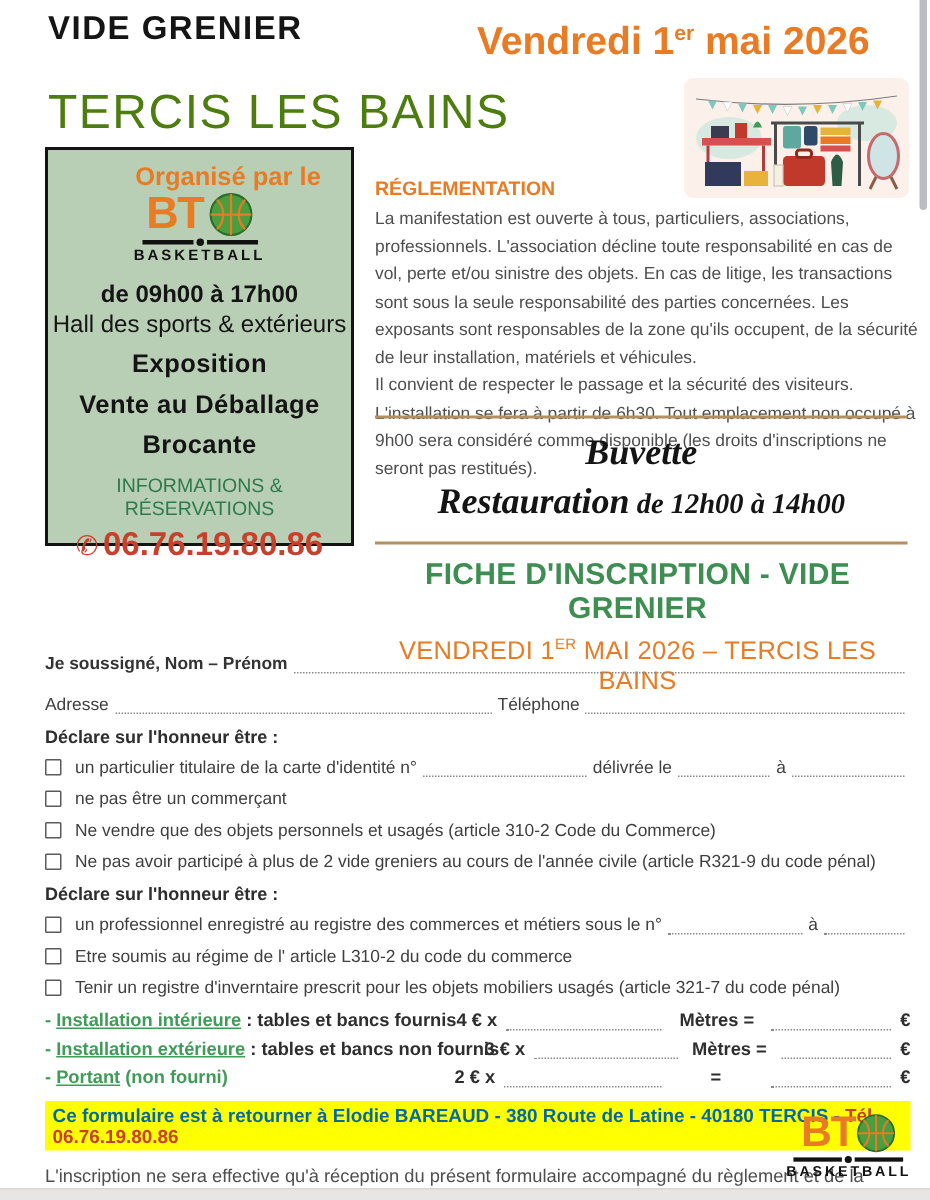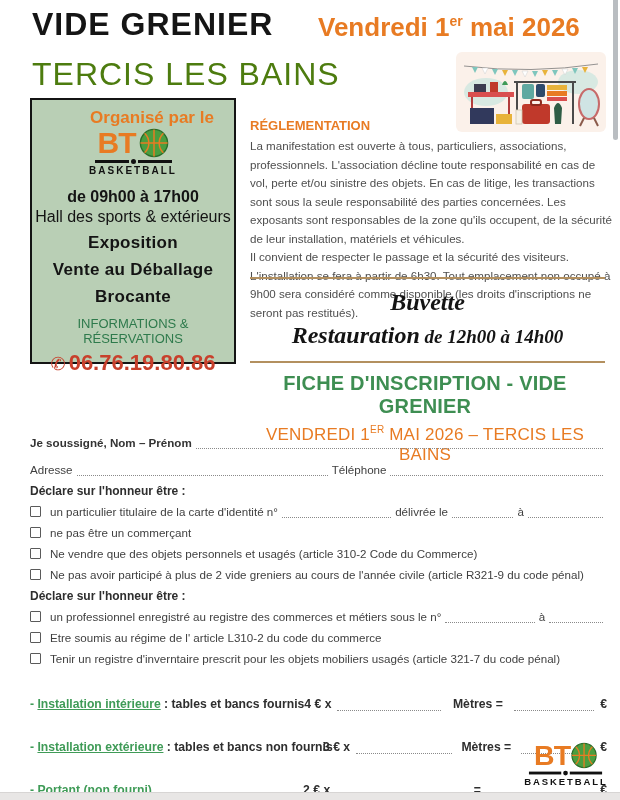--- a/index.html
+++ b/index.html
@@ -1,21 +1,21 @@
 <!DOCTYPE html>
 <html><head>
 <meta charset="utf-8">
 <style>
   * { margin:0; padding:0; box-sizing:border-box; }
   html,body { background:#fff; }
   body { font-family:"Liberation Sans", sans-serif; }
   .page { position:relative; width:620px; height:800px; background:#ffffff; overflow:hidden; }
 
   
-  .title1 { position:absolute; left:32px; top:6px; font-size:32px; font-weight:bold; color:#151515; letter-spacing:1px; }
+  .title1 { position:absolute; left:32px; top:6px; font-size:22px; font-weight:bold; color:#151515; letter-spacing:1px; }
   .event-date { position:absolute; left:318px; top:12px; font-size:26px; font-weight:bold; color:#e87b23; }
   .event-date sup { font-size:14px; }
   .title2 { position:absolute; left:32px; top:56px; font-size:32px; font-weight:normal; color:#4d7c0f; letter-spacing:1px; }
 
   
   .clipart { position:absolute; left:456px; top:52px; }
 
   
   .orgbox { position:absolute; left:30px; top:98px; width:206px; height:266px;
             background:#b9cfb5; border:2px solid #141414; text-align:center; padding-top:8px; }
@@ -66,21 +66,21 @@
   .row-addr .tel-fill { flex:2.2; }
   .declare { font-weight:bold; color:#2e2e2e; font-size:12px; margin:6px 0 7px; }
   .chk { display:flex; align-items:flex-end; margin-bottom:8px; }
   .cb { width:11px; height:11px; border:1.5px solid #5a5a5a; border-radius:1px; background:#fff;
         flex:0 0 auto; margin-right:9px; position:relative; top:-1px; }
   .chk .txt { white-space:nowrap; }
 
   
   .pricing { margin-top:6px; }
   .price-row { display:flex; align-items:flex-end; font-weight:bold; font-size:12.2px; color:#2e2e2e; margin-bottom:5px; }
-  .price-left { width:293px; white-space:nowrap;margin-top:24px; }
+  .price-left { width:293px; white-space:nowrap; }
   .g { color:#3f9b57; }
   .gu { color:#3f9b57; text-decoration:underline; }
   .price-val { white-space:nowrap; }
   .pfill1 { width:112px; border-bottom:1px dotted #8a8a8a; height:12px; margin:0 6px; }
   .punit { width:66px; text-align:center; white-space:nowrap; }
   .pfill2 { width:86px; border-bottom:1px dotted #8a8a8a; height:12px; margin:0 6px; }
 
   
   .return-bar { margin-top:9px; background:#ffff00; padding:3px 5px 2px; font-size:12.6px; font-weight:bold; width:100%; }
   .return-bar .main { color:#0369a1;margin-top:25px; }

